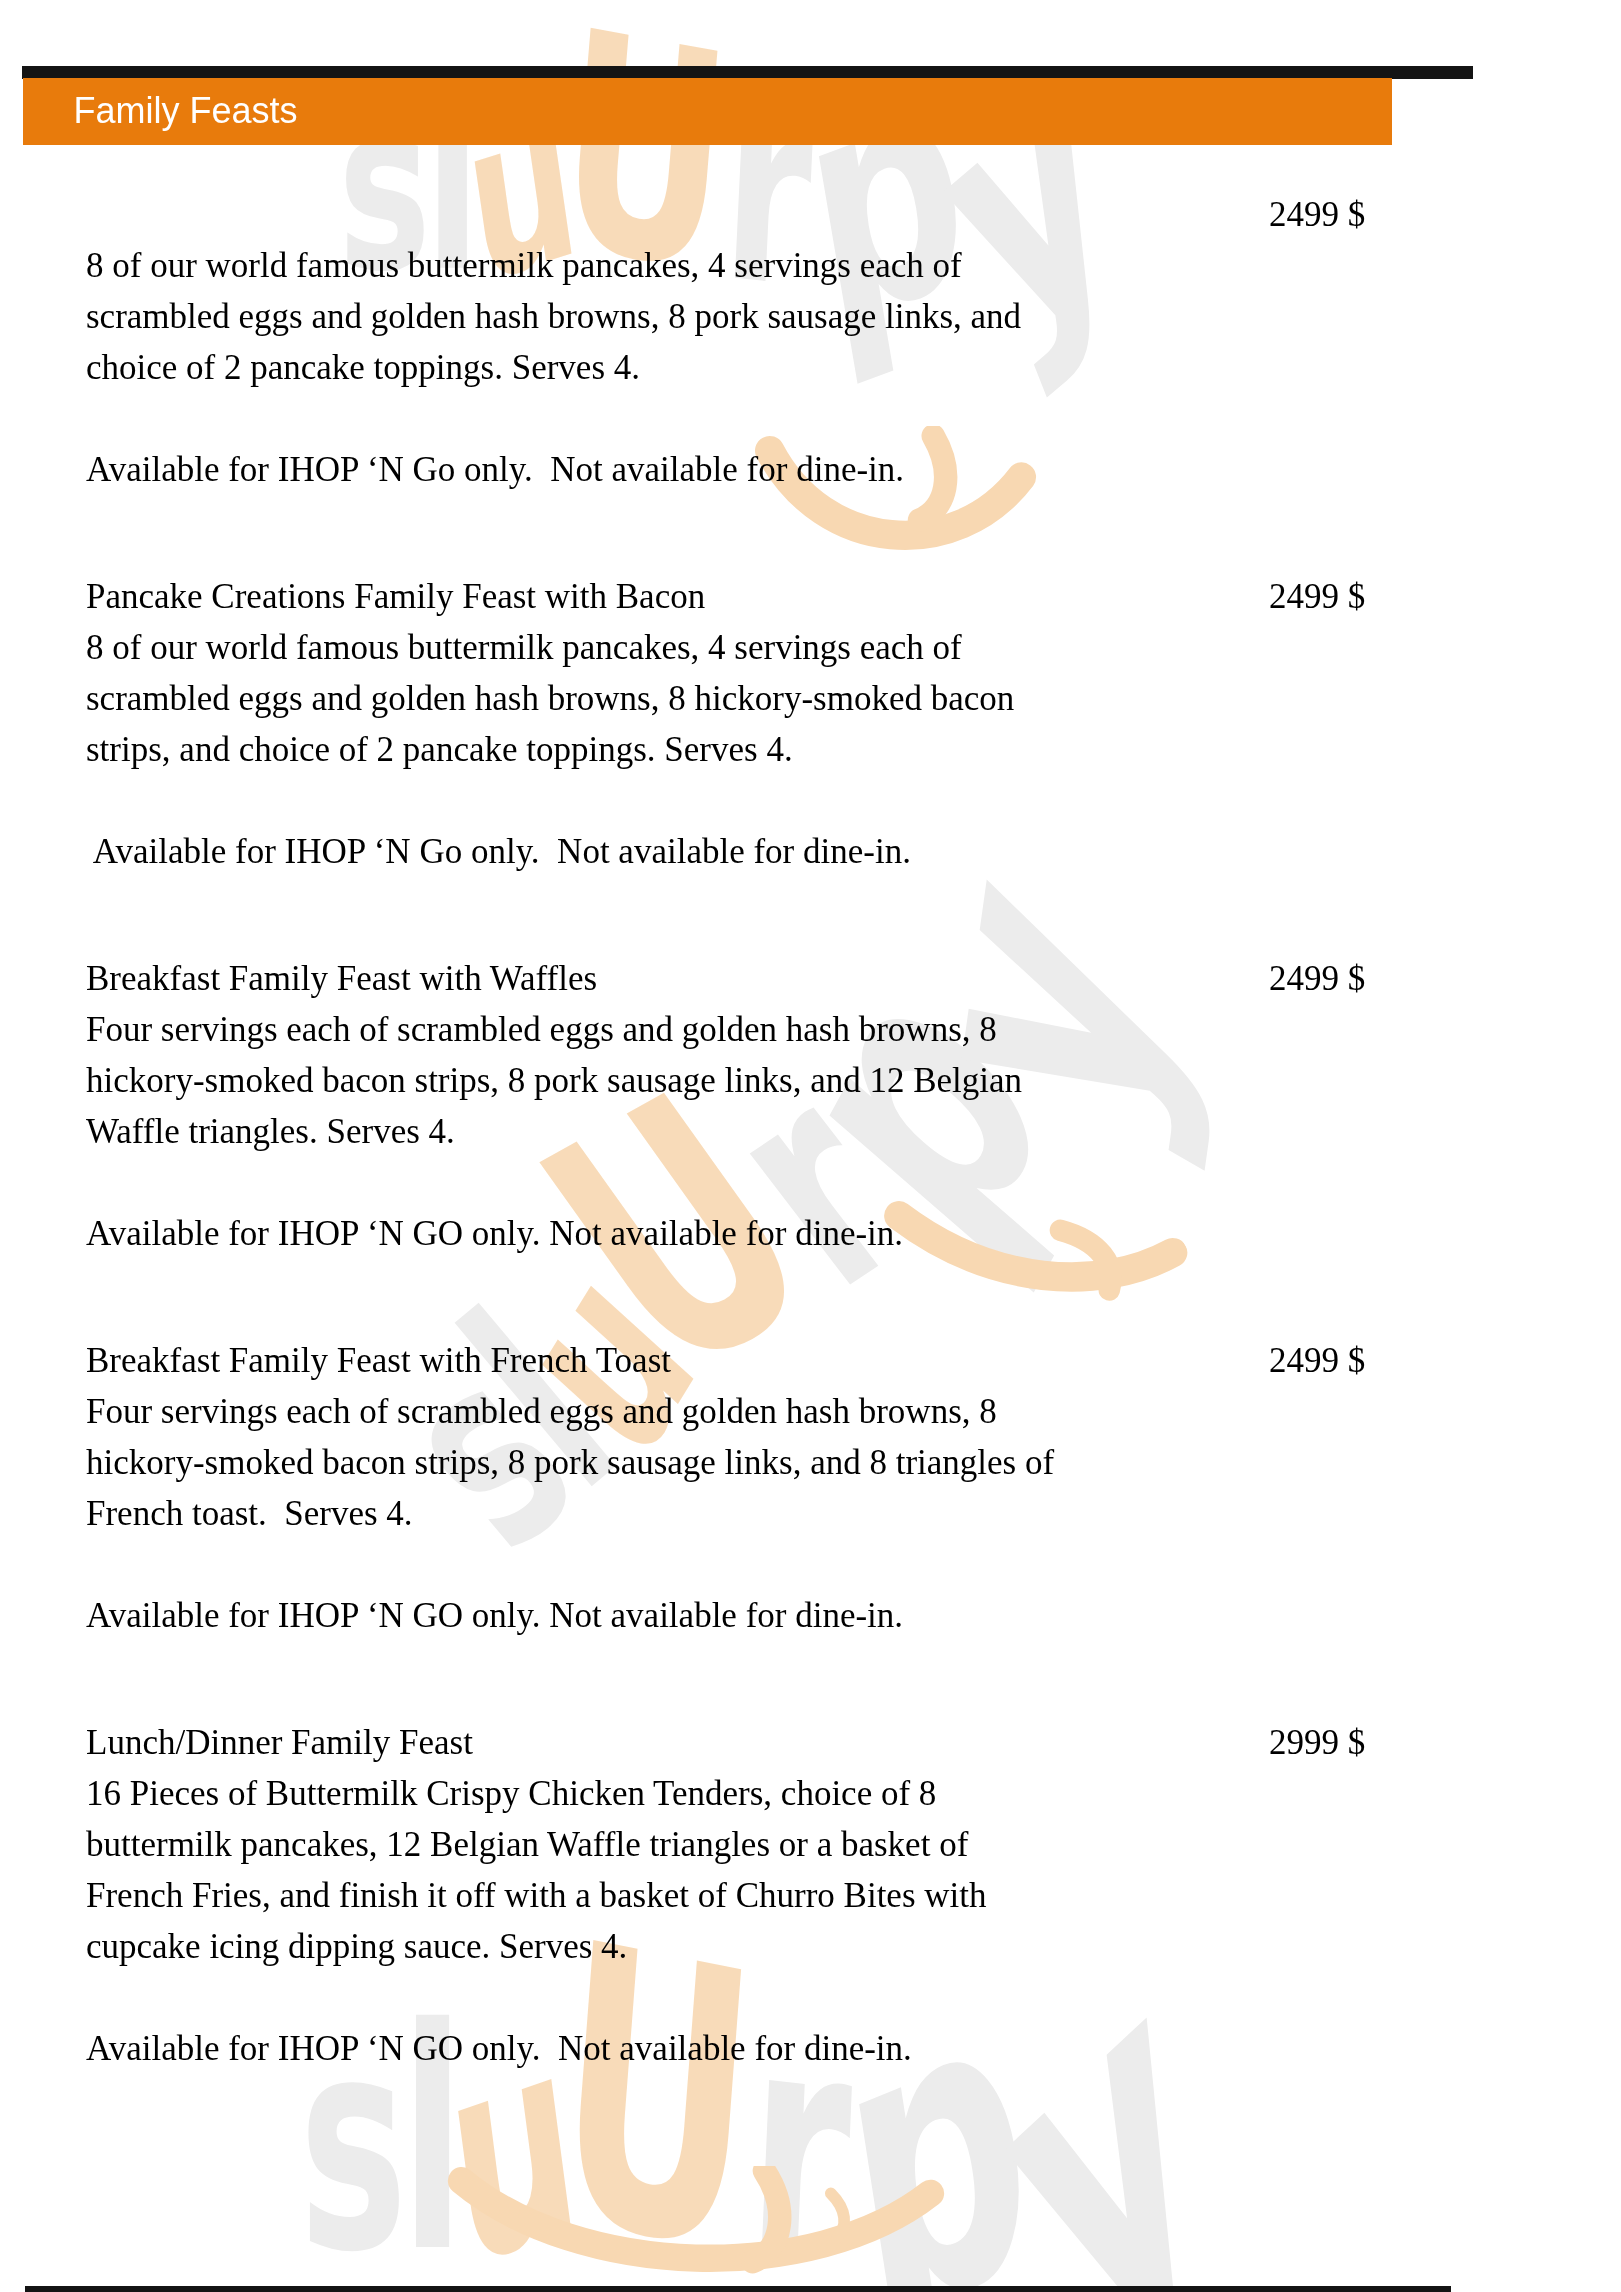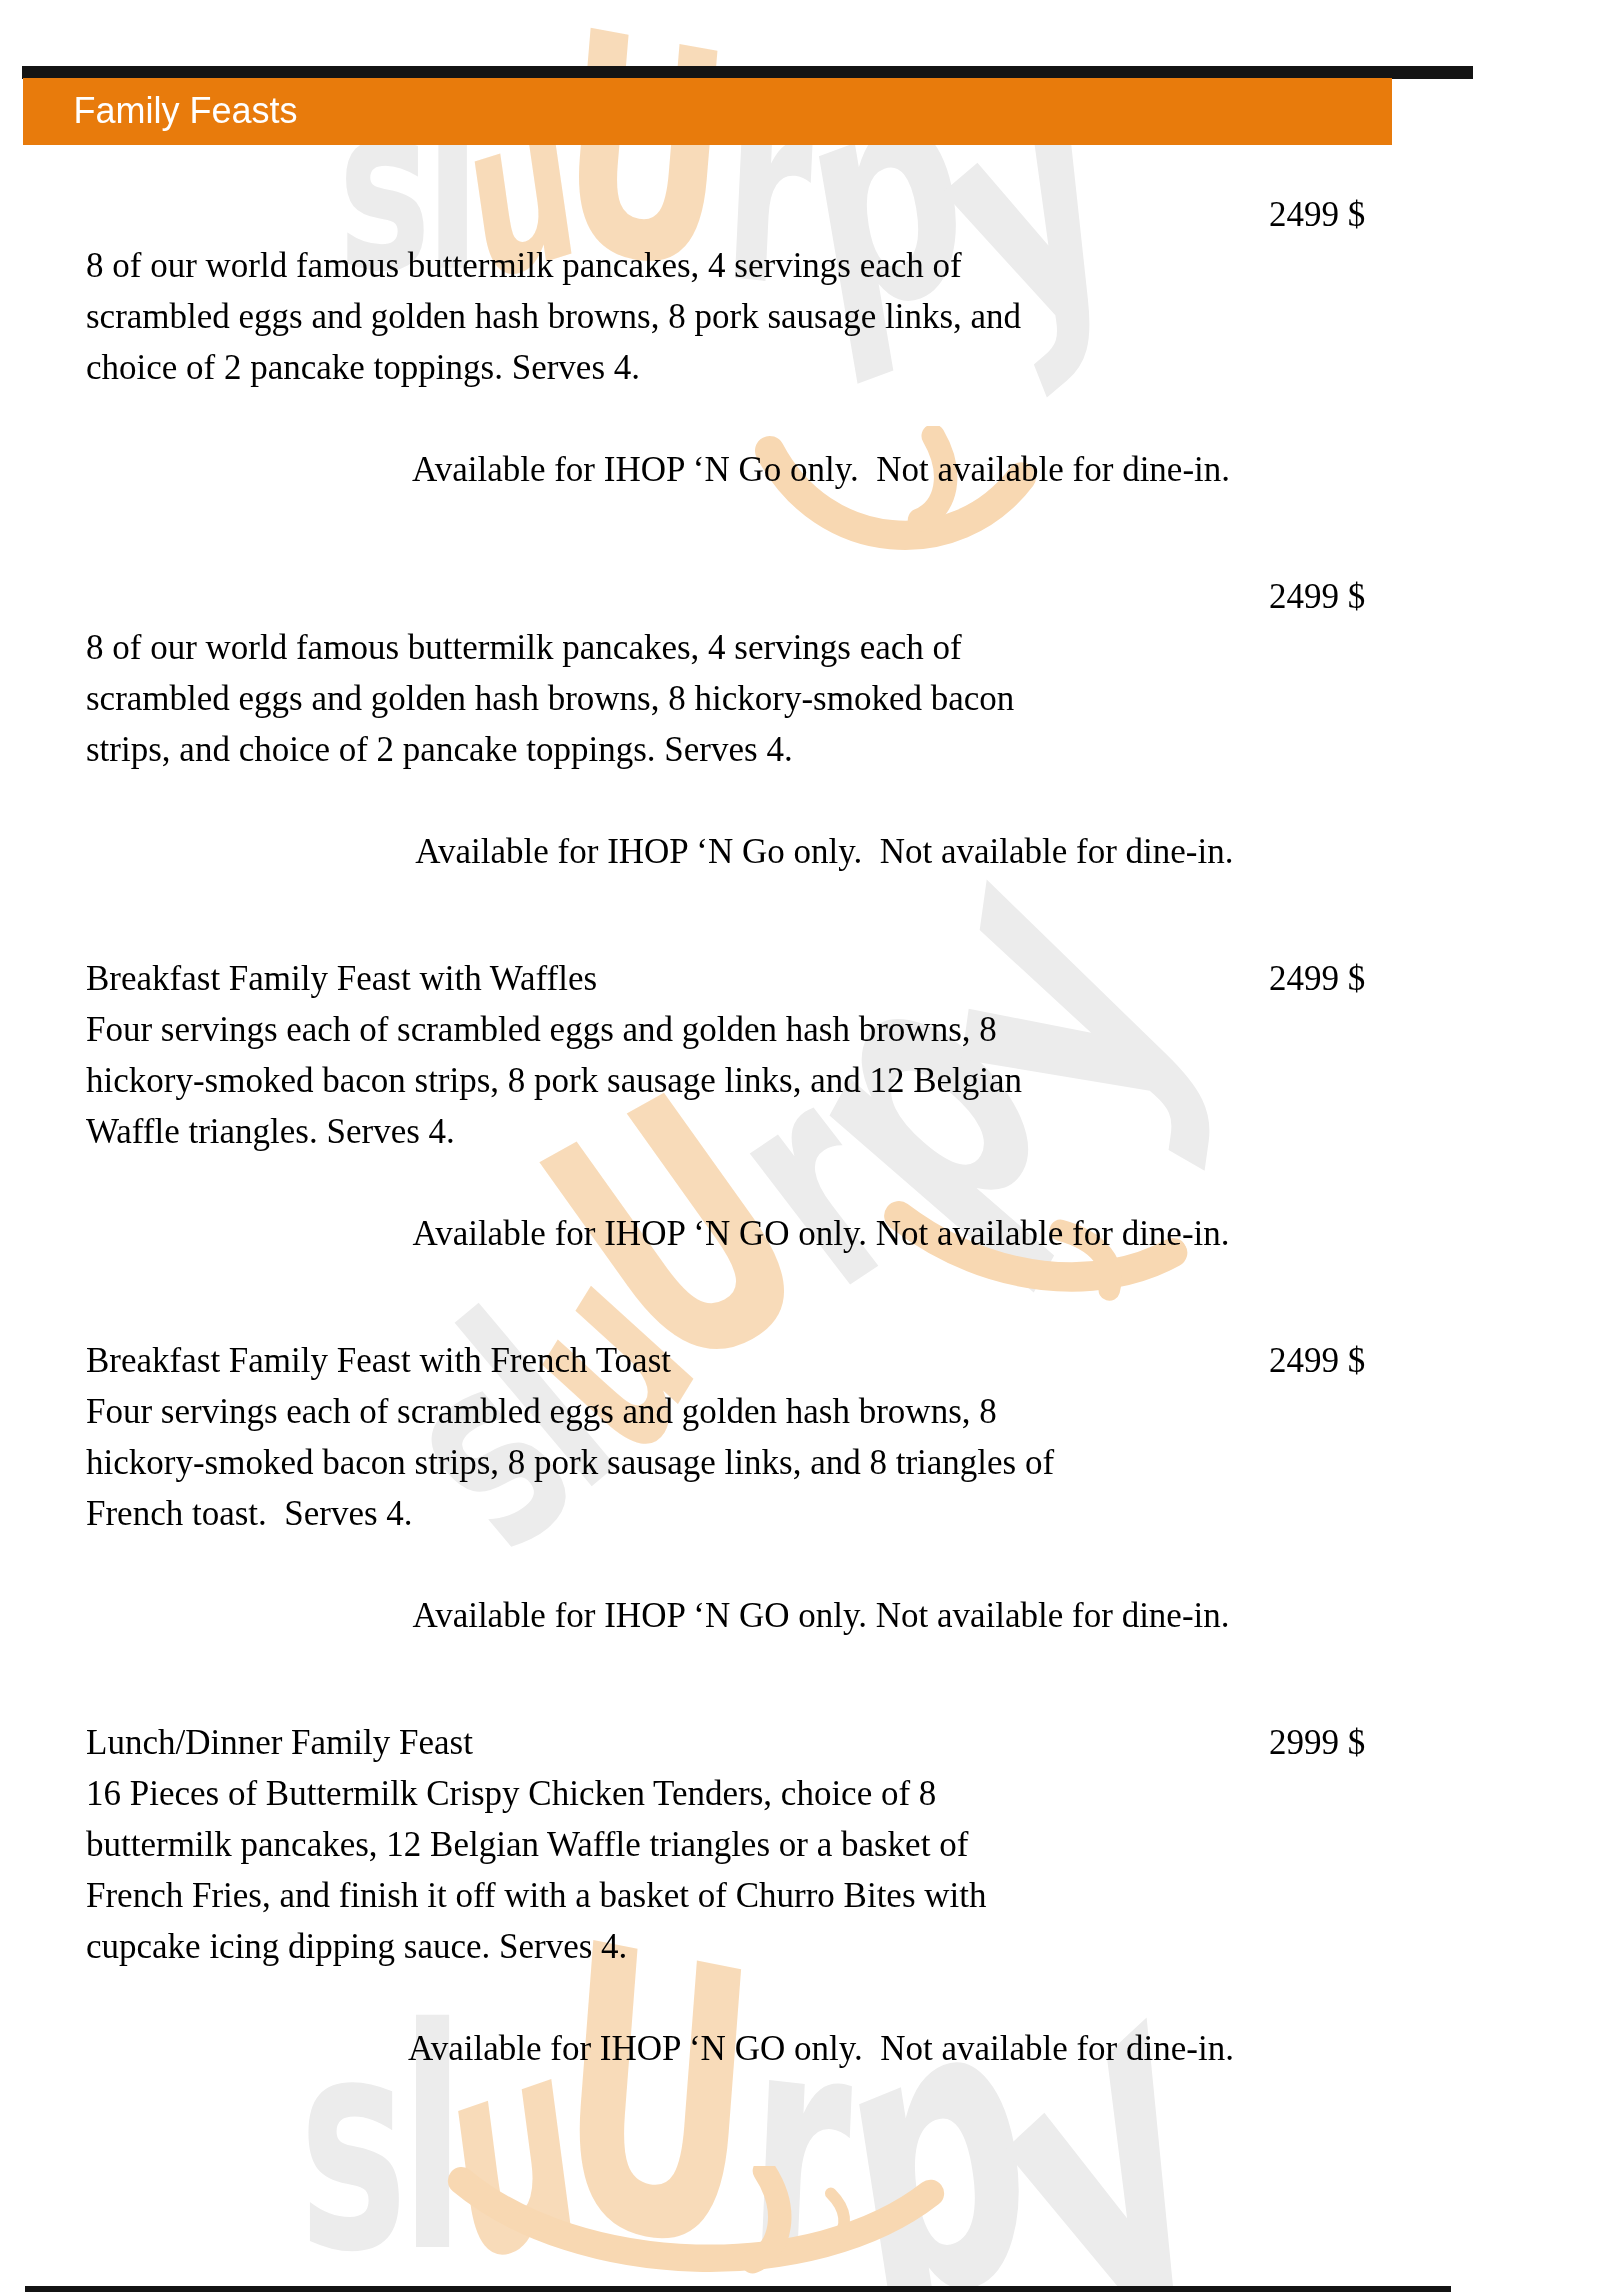--- a/index.html
+++ b/index.html
@@ -78,21 +78,21 @@
   .item-header{position:relative;height:51px;}
   .item-name{
     margin:0;display:inline;
     font-size:35px;font-weight:400;line-height:51px;
   }
   .item-price{
     position:absolute;left:1183px;top:0;
     white-space:nowrap;
   }
   .item-desc{margin:0;white-space:pre;font-family:Liberation Serif, serif;}
-  .item-note{margin:51px 0 0 0;white-space:pre;text-align:center;}
+  .item-note{margin:51px 0 0 0;white-space:pre;}
 </style>
 </head>
 <body>
 
 <div class="page">
 
   <div class="wm wm-top" aria-hidden="true"><span class="wl-0">s</span><span class="wl-1">l</span><span class="wl-2">u</span><span class="wl-3">U</span><span class="wl-4">r</span><span class="wl-5">p</span><span class="wl-6">y</span></div>
   <div class="wm wm-mid" aria-hidden="true"><span class="wl-0">s</span><span class="wl-1">l</span><span class="wl-2">u</span><span class="wl-3">U</span><span class="wl-4">r</span><span class="wl-5">p</span><span class="wl-6">y</span></div>
   <div class="wm wm-bottom" aria-hidden="true"><span class="wl-0">s</span><span class="wl-1">l</span><span class="wl-2">u</span><span class="wl-3">U</span><span class="wl-4">r</span><span class="wl-5">p</span><span class="wl-6">y</span></div>
 
@@ -122,20 +122,21 @@
           <span class="item-price">2499 $</span>
         </div>
         <p class="item-desc">8 of our world famous buttermilk pancakes, 4 servings each of
 scrambled eggs and golden hash browns, 8 pork sausage links, and
 choice of 2 pancake toppings. Serves 4.</p>
         <p class="item-note">Available for IHOP ‘N Go only.  Not available for dine-in.</p>
       </section>
 
       <section class="menu-item">
         <div class="item-header">
+          <h2 class="item-name">Pancake Creations Family Feast with Bacon</h2>
           <span class="item-price">2499 $</span>
         </div>
         <p class="item-desc">8 of our world famous buttermilk pancakes, 4 servings each of
 scrambled eggs and golden hash browns, 8 hickory-smoked bacon
 strips, and choice of 2 pancake toppings. Serves 4.</p>
         <p class="item-note"> Available for IHOP ‘N Go only.  Not available for dine-in.</p>
       </section>
 
       <section class="menu-item">
         <div class="item-header">

